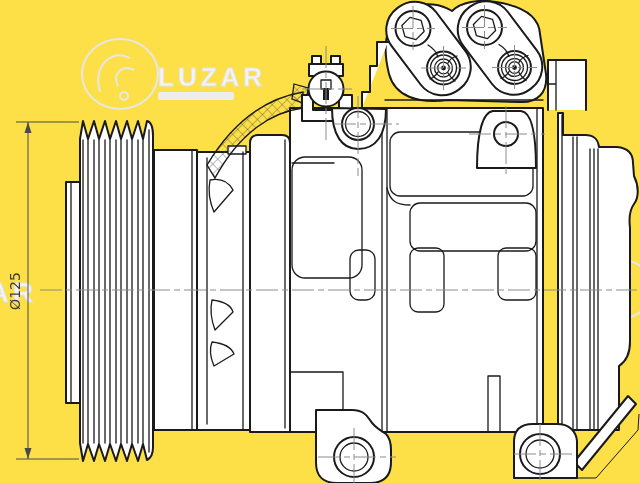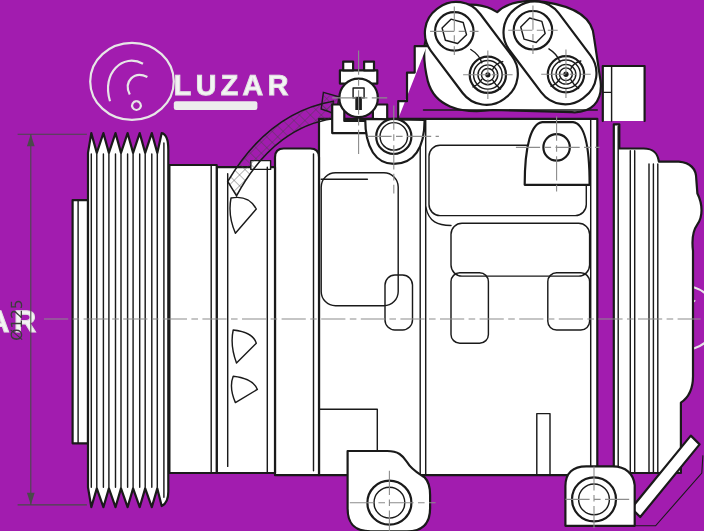--- a/index.html
+++ b/index.html
@@ -1,19 +1,19 @@
 <!DOCTYPE html>
 <html><head>
 <meta charset="utf-8">
 <style>
   html,body{margin:0;padding:0;background:#ffffff;}
   .canvas{
     position:relative;
     width:640px;height:483px;
-    background:#a21caf;
+    background:#fde047;
     overflow:hidden;
     font-family:"DejaVu Sans", sans-serif;
   }
   svg{display:block;}
   .outline{fill:#ffffff;stroke:#1a1a1a;stroke-width:2;stroke-linejoin:round;stroke-linecap:round;}
   .detail{fill:none;stroke:#1a1a1a;stroke-width:1.3;stroke-linejoin:round;stroke-linecap:round;}
   .detail-f{fill:#ffffff;stroke:#1a1a1a;stroke-width:1.3;stroke-linejoin:round;}
   .thin{fill:none;stroke:#1a1a1a;stroke-width:1;}
   .center{stroke:#8c8c8c;stroke-width:1;fill:none;stroke-dasharray:22 4 6 4;}
   .dim{stroke:#4a4a4a;stroke-width:1;fill:none;}

